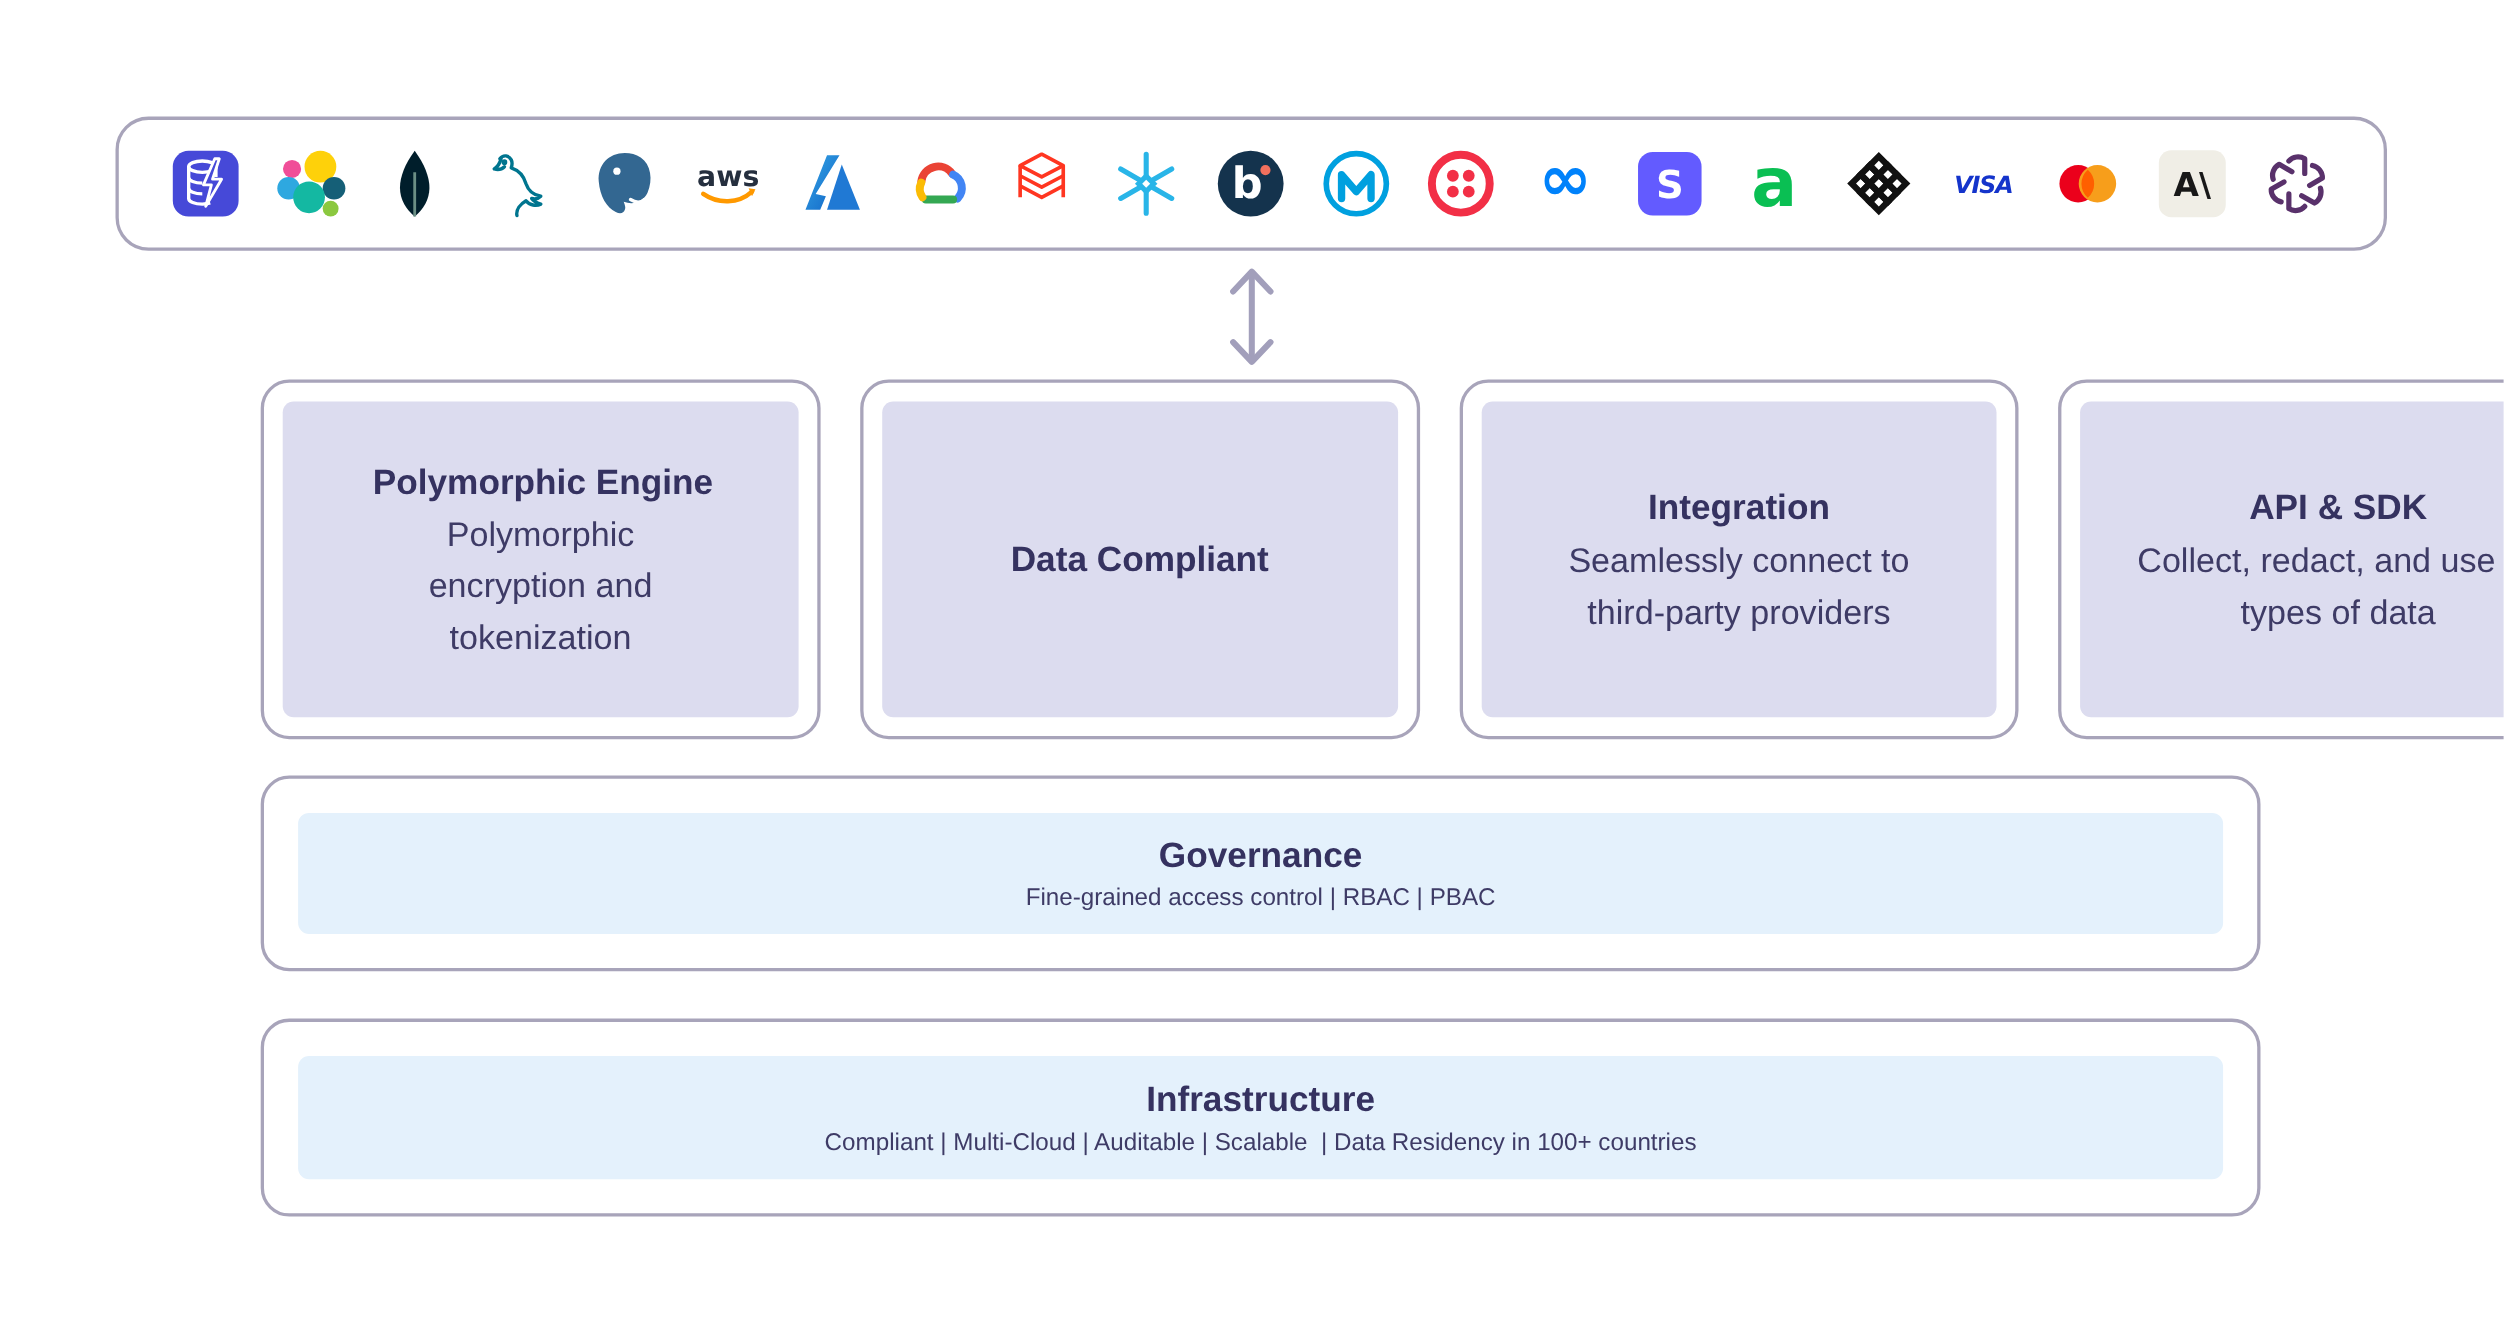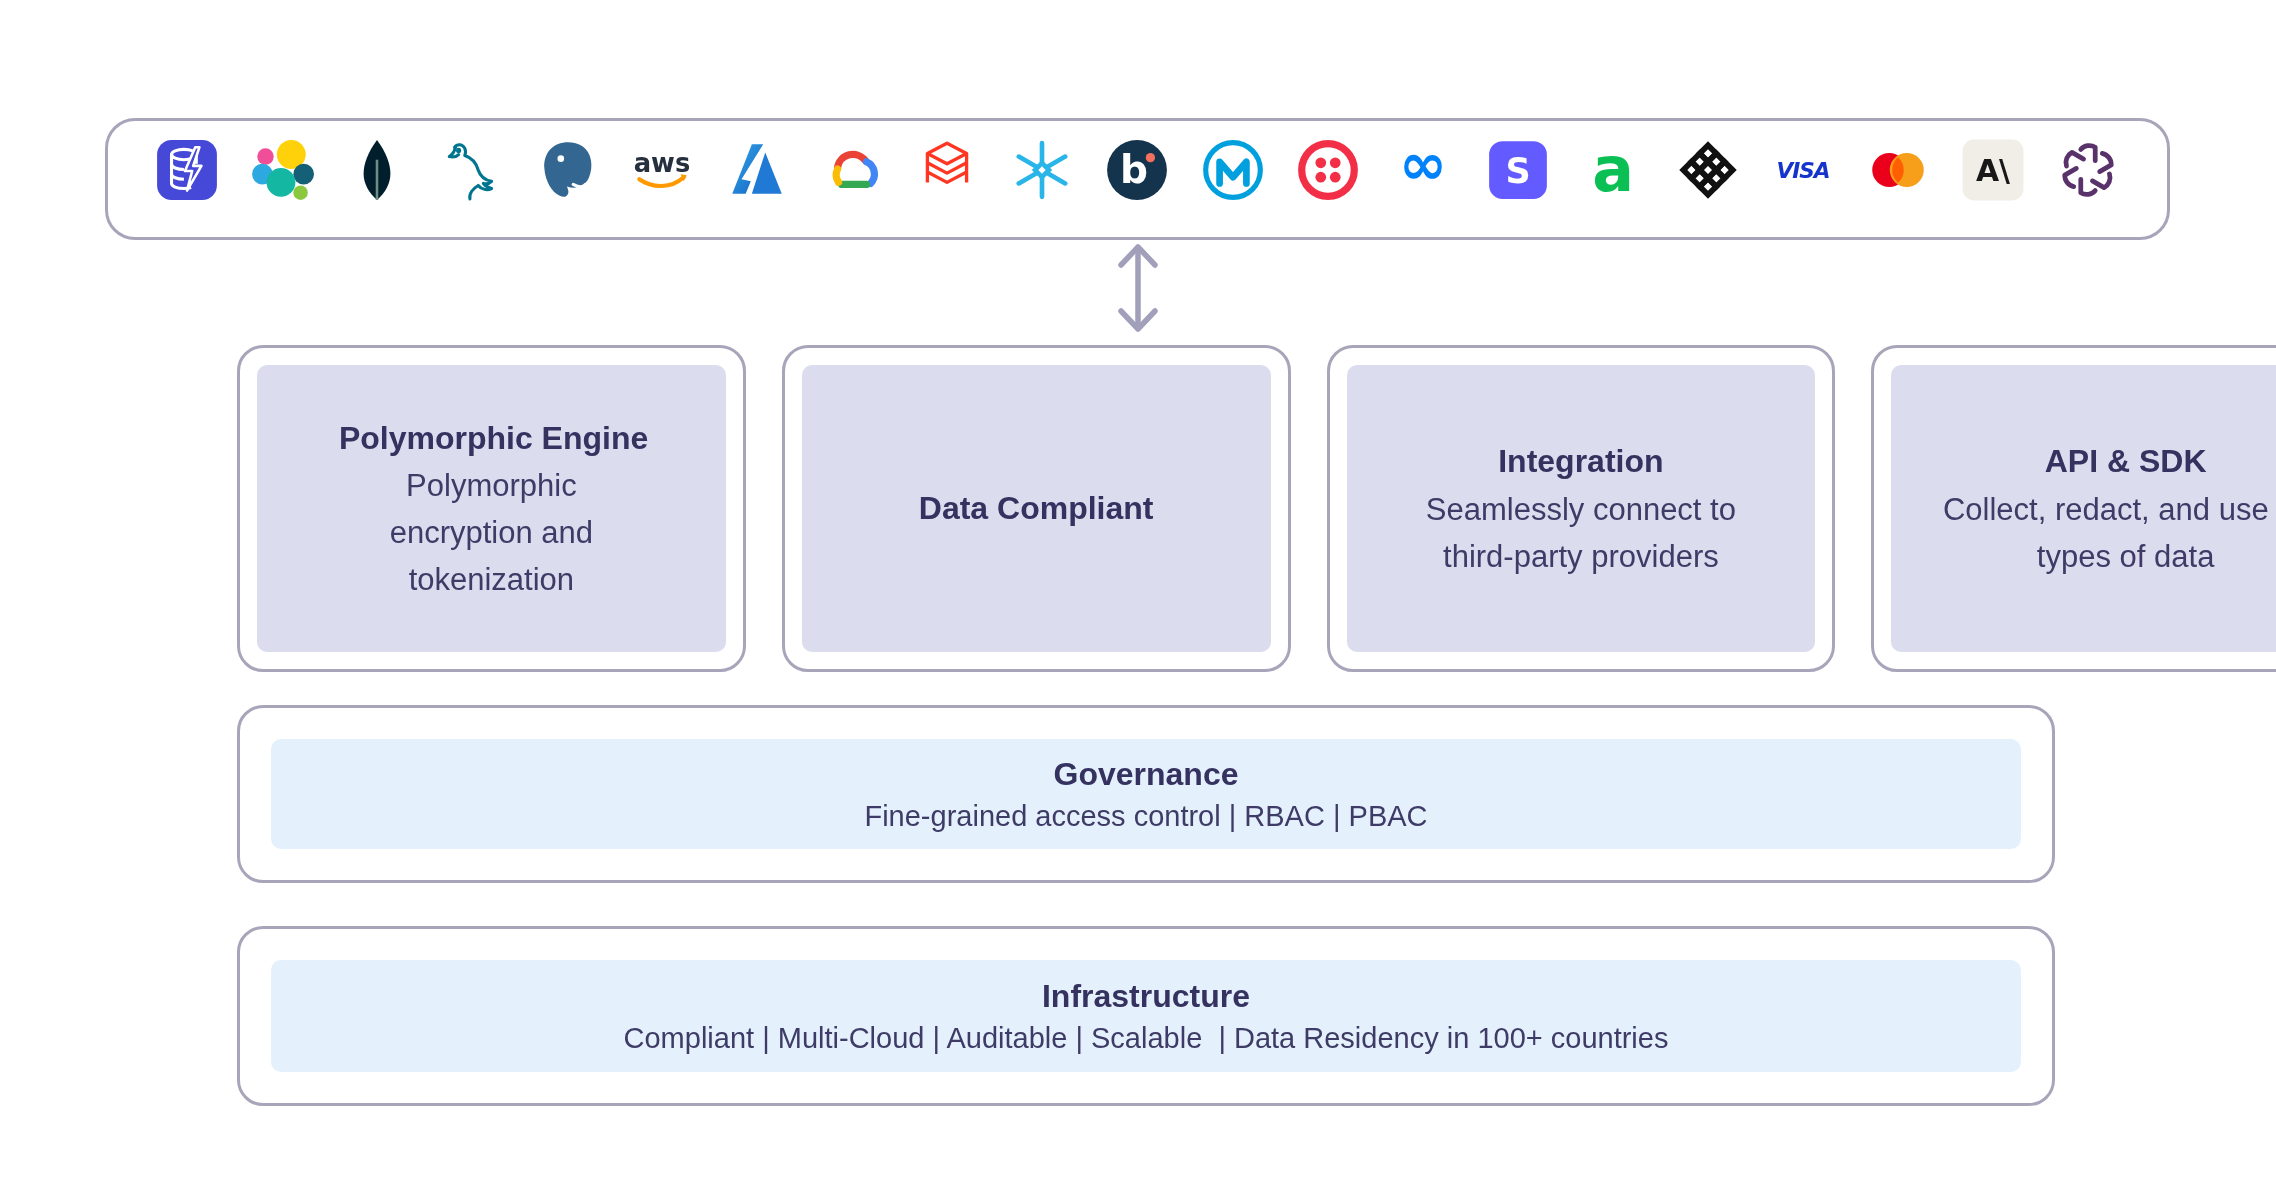--- a/index.html
+++ b/index.html
@@ -9,23 +9,22 @@
     font-family:"Liberation Sans",sans-serif;
     color:var(--body_text,#3e3b66);
   }
   .frame{
     position:absolute;box-sizing:border-box;background:#fff;
     border:3px solid var(--border,#a8a4ba);
   }
   
   .logo-bar{
     left:105px;top:106px;width:2065px;height:122px;border-radius:30px;
-    display:flex;align-items:flex-start;justify-content:space-between;
+    display:flex;align-items:center;justify-content:space-between;
     padding:16px 46px;
-    margin-top:12px;
   }
   .logo{width:66px;height:66px;flex:0 0 auto;display:flex;align-items:center;justify-content:center}
   .logo svg{width:100%;height:100%;display:block}
   
   .arrow{position:absolute;left:1106px;top:238px;width:64px;height:100px}
   
   .cards-row{position:absolute;left:237px;top:345px;width:2143px;height:327px;display:flex;gap:36px}
   .card{
     flex:1;box-sizing:border-box;background:#fff;
     border:3px solid var(--border,#a8a4ba);border-radius:26px;padding:17px;
@@ -48,21 +47,21 @@
   }
   .layer-governance{top:705px;height:178px}
   .layer-infrastructure{top:926px;height:180px}
   .layer-fill{
     width:100%;height:100%;box-sizing:border-box;border-radius:10px;
     background:var(--layer_fill,#e4f1fc);
     display:flex;flex-direction:column;align-items:center;justify-content:center;
     text-align:center;gap:7px;
   }
   .layer-title{font-weight:bold;font-size:32px;color:var(--title_text,#353260)}
-  .layer-body{font-size:29px;color:var(--body_text,#3e3b66);white-space:pre-wrap}
+  .layer-body{font-size:22px;color:var(--body_text,#3e3b66);white-space:pre-wrap}
 </style>
 </head>
 <body style="--bg: #ffffff; --border: #a8a4ba; --card_fill: #dcdcef; --layer_fill: #e4f1fc; --title_text: #353260; --body_text: #3e3b66; --arrow: #a29fbb;">
 
 <div class="frame logo-bar">
 
 <div class="logo" title="Database">
       <svg viewBox="0 0 64 64">
         <rect x="3" y="3" width="58" height="58" rx="14" fill="#4649d8"></rect>
         <g fill="none" stroke="#fff" stroke-width="3">

